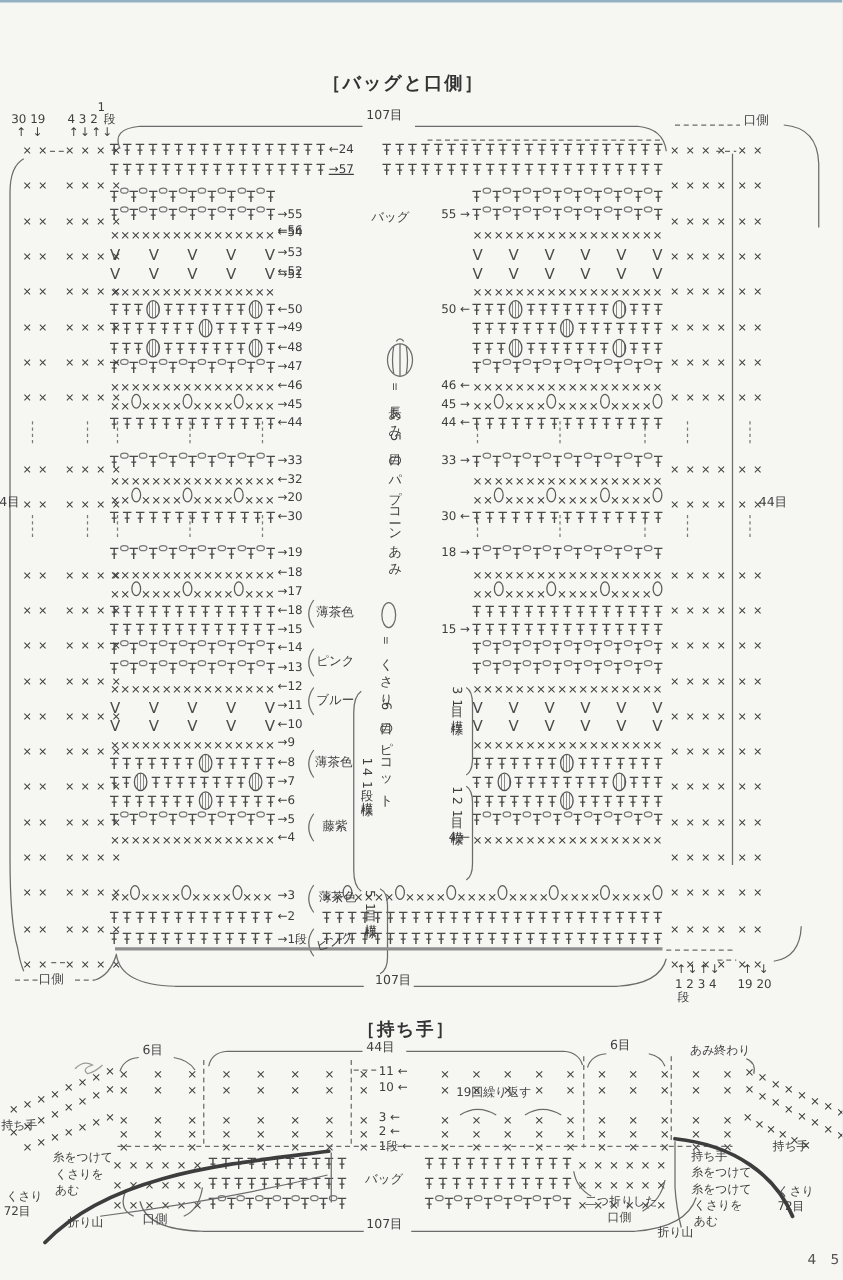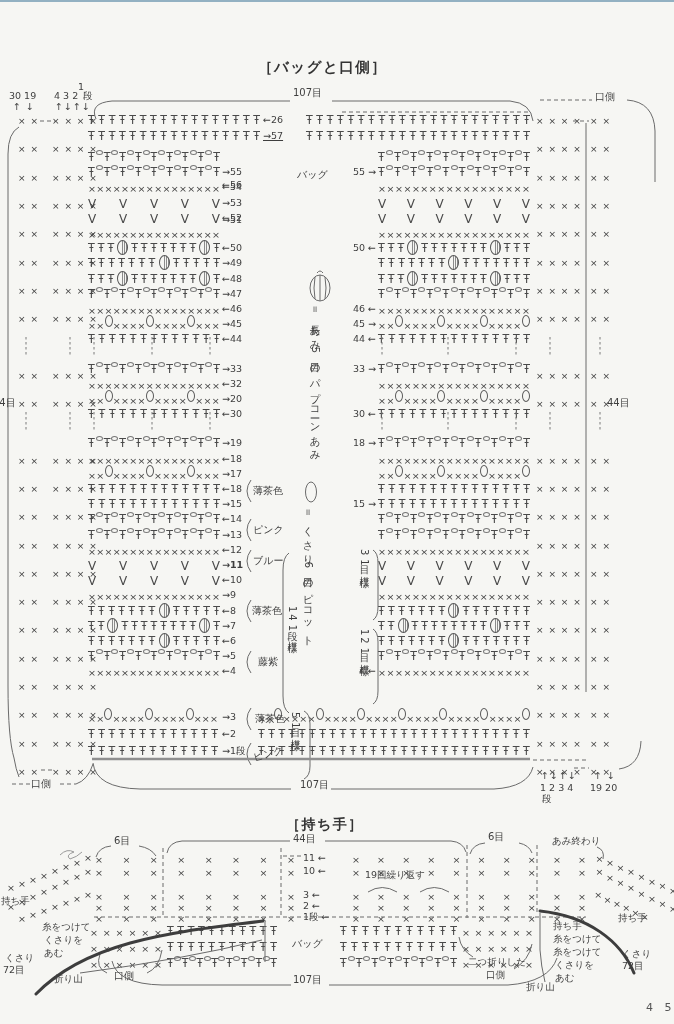--- a/index.html
+++ b/index.html
@@ -182,21 +182,21 @@
         <span class="t">Ŧ</span>
         <span class="t">Ŧ</span>
         <span class="t">Ŧ</span>
         <span class="t">Ŧ</span>
         <span class="t">Ŧ</span>
         <span class="t">Ŧ</span>
         <span class="t">Ŧ</span>
         <span class="t">Ŧ</span>
         <span class="t">Ŧ</span>
       </div>
-      <span class="rnum" style="left: 263px; top: 114px;">←26</span>
+      <span class="rnum" style="left: 263px; top: 114px;">←24</span>
       <div class="srow" style="left: 88px; top: 129px; width: 172px;">
         <span class="t">Ŧ</span>
         <span class="t">Ŧ</span>
         <span class="t">Ŧ</span>
         <span class="t">Ŧ</span>
         <span class="t">Ŧ</span>
         <span class="t">Ŧ</span>
         <span class="t">Ŧ</span>
         <span class="t">Ŧ</span>
         <span class="t">Ŧ</span>
@@ -1152,21 +1152,21 @@
         <span class="vv">V</span>
       </div>
       <div class="srow" style="left: 378px; top: 558px; width: 152px;">
         <span class="vv">V</span>
         <span class="vv">V</span>
         <span class="vv">V</span>
         <span class="vv">V</span>
         <span class="vv">V</span>
         <span class="vv">V</span>
       </div>
-      <span class="rnum" style="left: 222px; top: 559px; font-weight: bold;">→11</span>
+      <span class="rnum" style="left: 222px; top: 559px;">→11</span>
       <div class="srow" style="left: 88px; top: 573.2px; width: 132px;">
         <span class="vv">V</span>
         <span class="vv">V</span>
         <span class="vv">V</span>
         <span class="vv">V</span>
         <span class="vv">V</span>
       </div>
       <div class="srow" style="left: 378px; top: 573.2px; width: 152px;">
         <span class="vv">V</span>
         <span class="vv">V</span>

